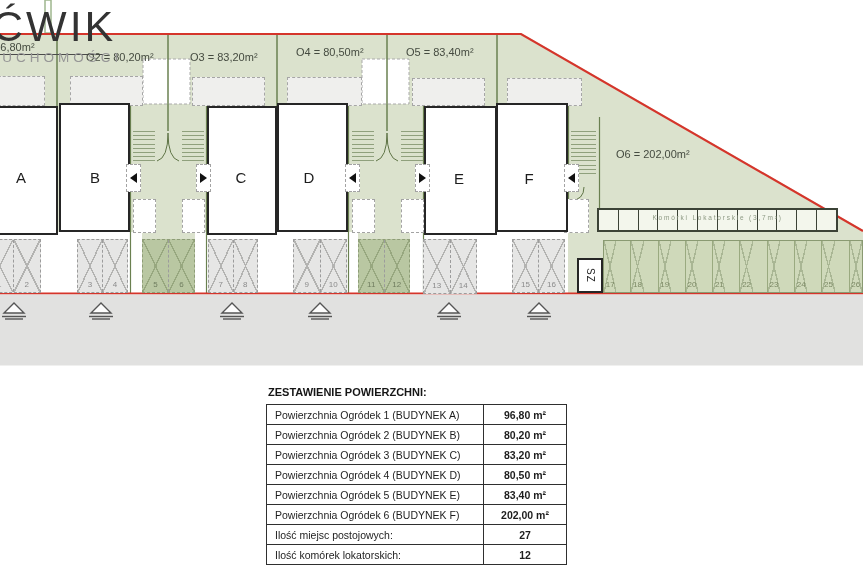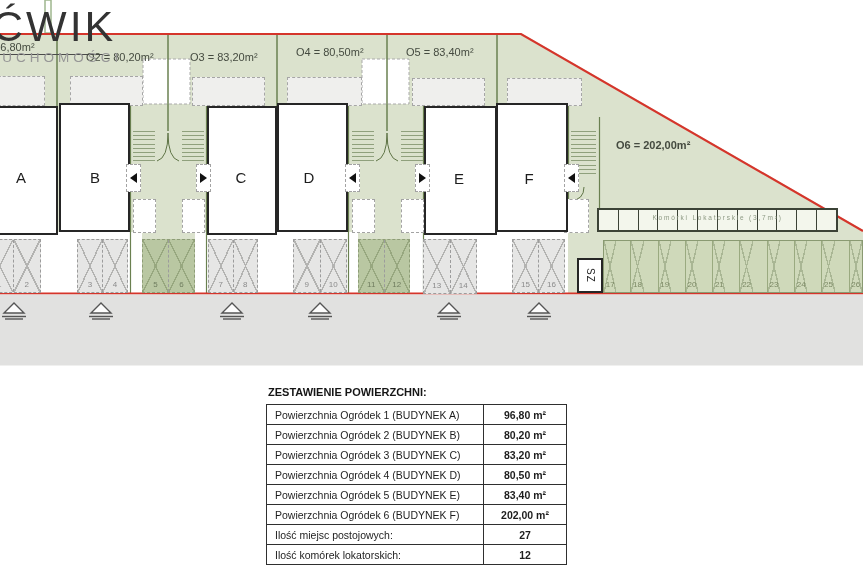--- a/index.html
+++ b/index.html
@@ -211,21 +211,21 @@
     </div>
   <div class="entry" style="left:564px;top:164px;width:15px;height:28px;">
       <span class="arr left"></span>
     </div>
 
   <div class="glabel" style="left:-33px;top:41px;">O1 = 96,80m²</div>
   <div class="glabel" style="left:86px;top:51px;">O2 = 80,20m²</div>
   <div class="glabel" style="left:190px;top:51px;">O3 = 83,20m²</div>
   <div class="glabel" style="left:296px;top:46px;">O4 = 80,50m²</div>
   <div class="glabel" style="left:406px;top:46px;">O5 = 83,40m²</div>
-  <div class="glabel" style="left:616px;top:139px;font-weight:bold;">O6 = 202,00m²</div>
+  <div class="glabel" style="left:616px;top:148px;">O6 = 202,00m²</div>
 
   <div class="storage" id="storage-row">
       <div class="cell"></div>
       <div class="cell"></div>
       <div class="cell"></div>
       <div class="cell"></div>
       <div class="cell"></div>
       <div class="cell"></div>
       <div class="cell"></div>
       <div class="cell"></div>

